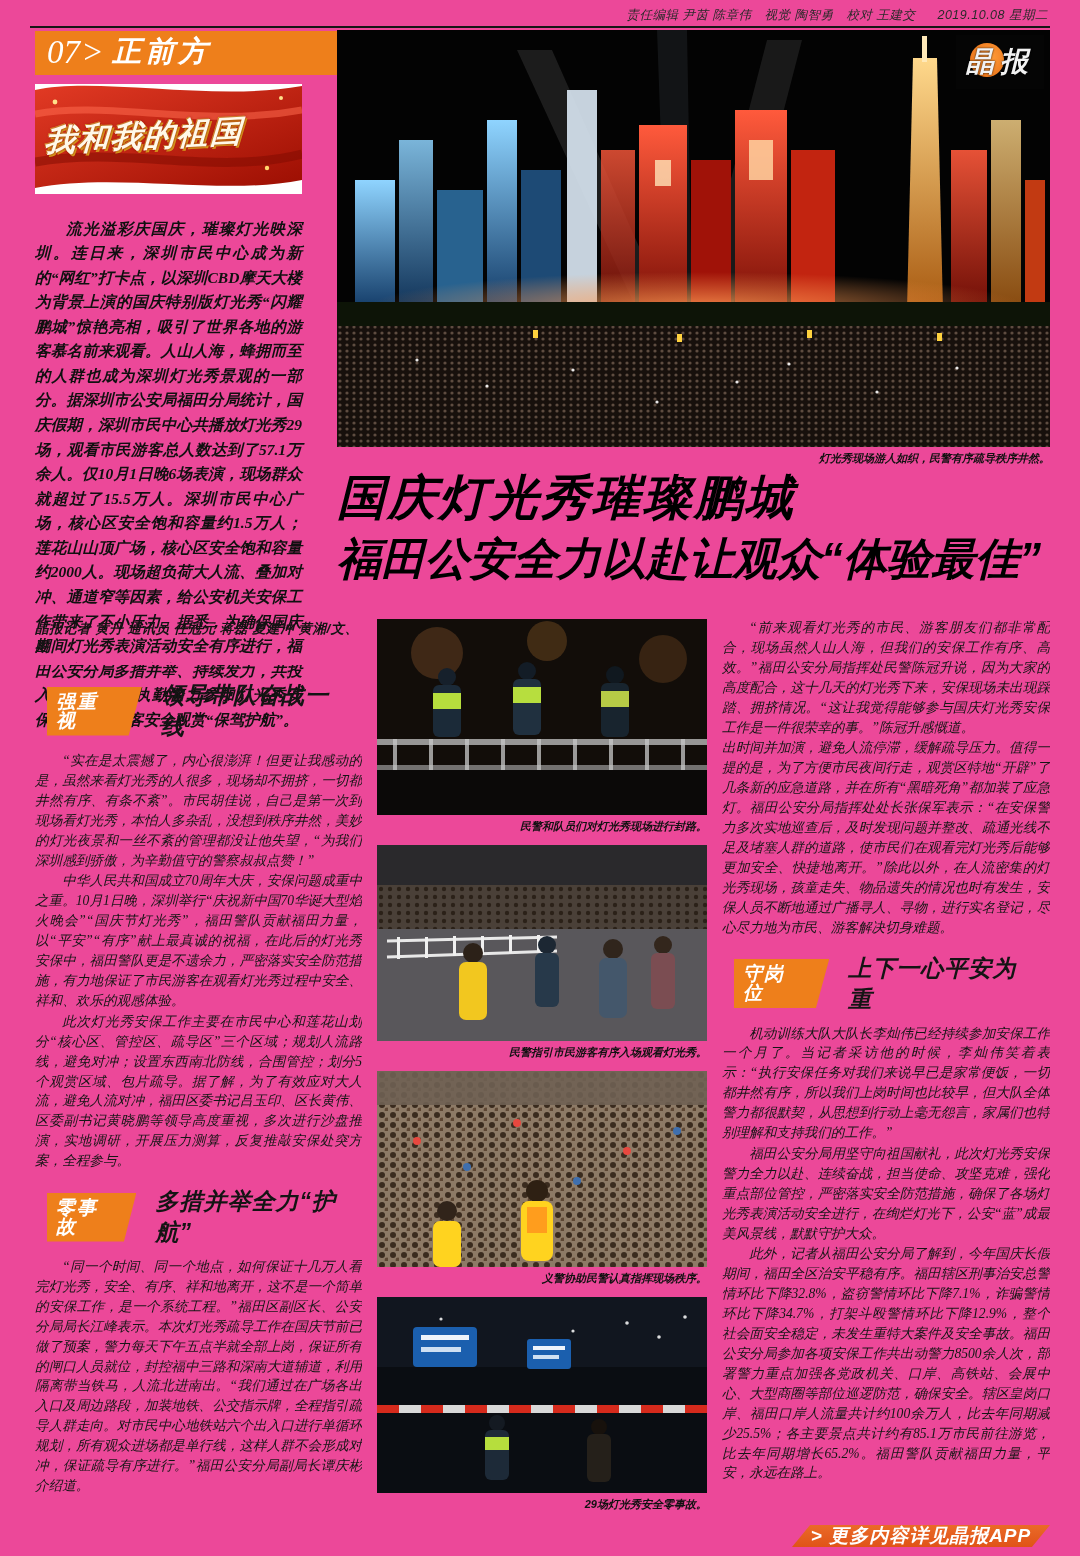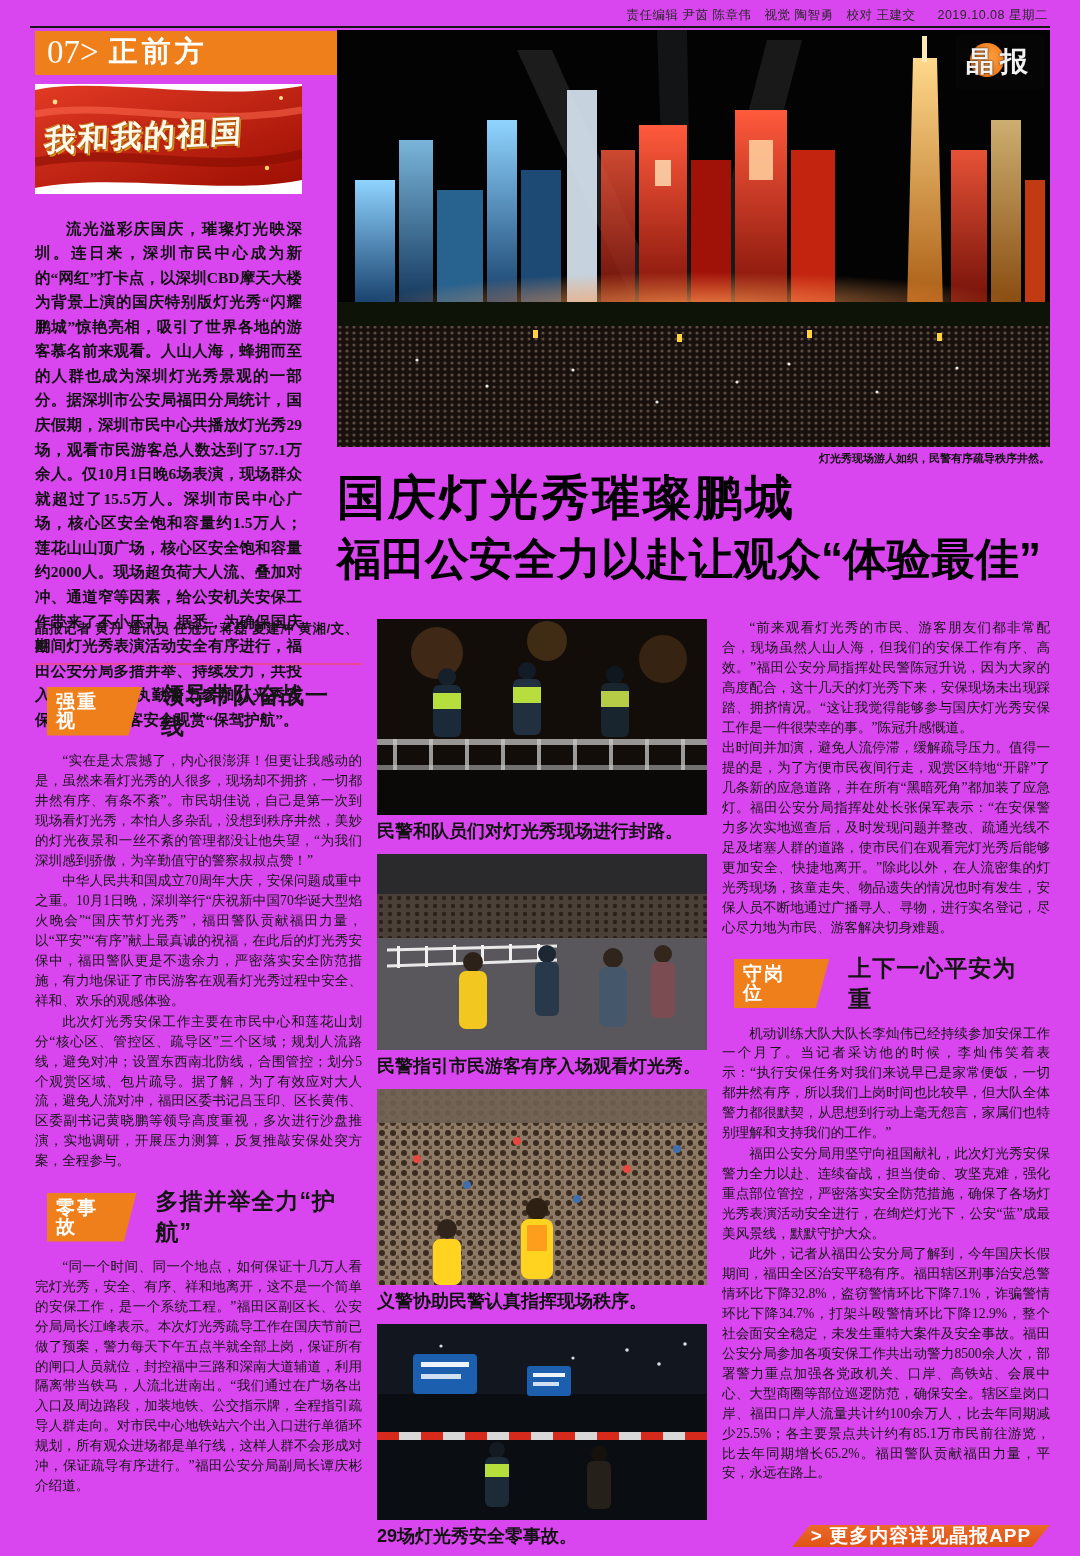--- a/index.html
+++ b/index.html
@@ -1,17 +1,17 @@
 <!DOCTYPE html>
 <html><head>
 <meta charset="utf-8">
 <style>
   html,body{margin:0;padding:0;background:#e9e9e9;}
-  .page{position:relative;width:1080px;height:1556px;background:#d946ef;margin:0 auto;overflow:hidden;
-        font-family:"Liberation Serif","DejaVu Serif",serif;color:#141414;}
+  .page{position:relative;width:1080px;height:1556px;background:#ec4899;margin:0 auto;overflow:hidden;
+        font-family:"Liberation Serif","DejaVu Serif",serif;color:#141414;font-style:italic;}
   .sans{font-family:"Liberation Sans","DejaVu Sans",sans-serif;}
 
   
   .credits{position:absolute;top:7px;right:32px;font-size:12.5px;color:#2a2a2a;letter-spacing:.5px;}
   .credits b{font-weight:normal;margin-left:18px;}
   .toprule{position:absolute;top:26px;left:30px;right:30px;height:2px;background:#161616;}
   .pagebox{position:absolute;left:35px;top:31px;width:348px;height:44px;background:var(--acc);
            display:flex;align-items:center;color:#fff;}
   .pageno{font-size:33px;line-height:1;padding:0 10px 2px 12px;font-family:"Liberation Serif",serif;}
   .secttl{font-size:29px;font-weight:900;letter-spacing:4px;padding-bottom:2px;}
@@ -51,21 +51,21 @@
   .subhead{display:flex;align-items:center;gap:19px;margin:15px 12px 9px;}
   .tagbox{background:var(--acc);color:#fff;font-weight:900;font-size:19px;line-height:1;
           padding:5px 24px 6px 9px;letter-spacing:2px;
           clip-path:polygon(0 0,100% 0,86% 100%,0 100%);font-family:"Liberation Sans",sans-serif;}
   .stitle{font-size:23px;font-weight:900;letter-spacing:1px;font-family:"Liberation Sans",sans-serif;}
   p.body{font-size:13.6px;line-height:1.465;text-align:justify;margin:0 0 1px;text-indent:2em;color:#161616;}
   p.cont{text-indent:0;}
 
   .photo{position:relative;width:330px;height:196px;background:#0a0a0a;overflow:hidden;}
   .photo svg{display:block;}
-  .pcap{text-align:left;font-size:18px;font-weight:bold;margin:4px 0 11px;color:#111;}
+  .pcap{text-align:right;font-size:11px;font-weight:bold;margin:4px 0 11px;color:#111;}
 
   .appbanner{position:absolute;right:30px;bottom:9px;width:258px;height:22px;background:#e4571f;
         background:linear-gradient(180deg,#ea6a28,#e05317);color:#fff;font-weight:900;font-size:19px;
         display:flex;align-items:center;justify-content:center;letter-spacing:1px;
         clip-path:polygon(7% 0,100% 0,93% 100%,0 100%);font-family:"Liberation Sans",sans-serif;}
 </style>
 </head>
 <body>
 
 <div class="page" style="--acc:#ee7f1b">

